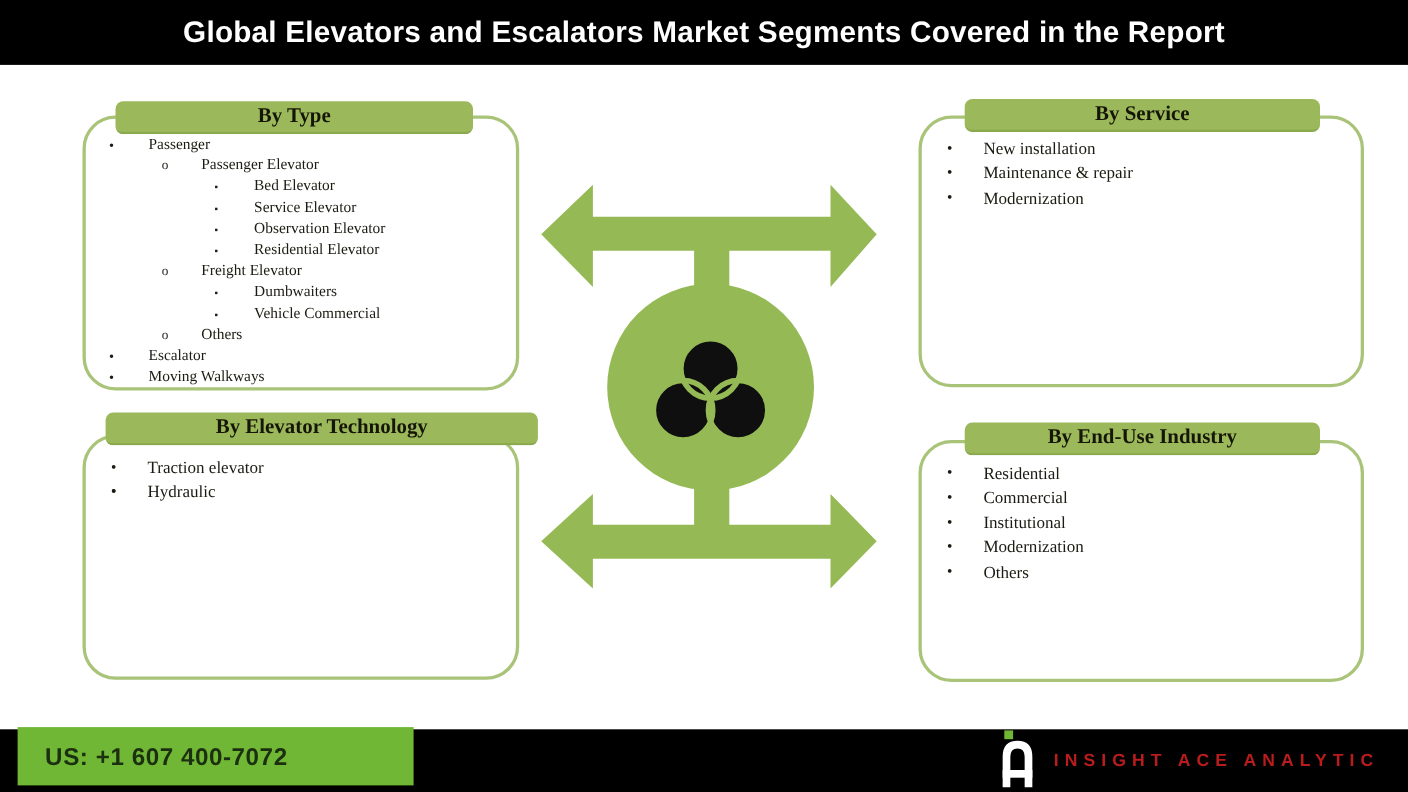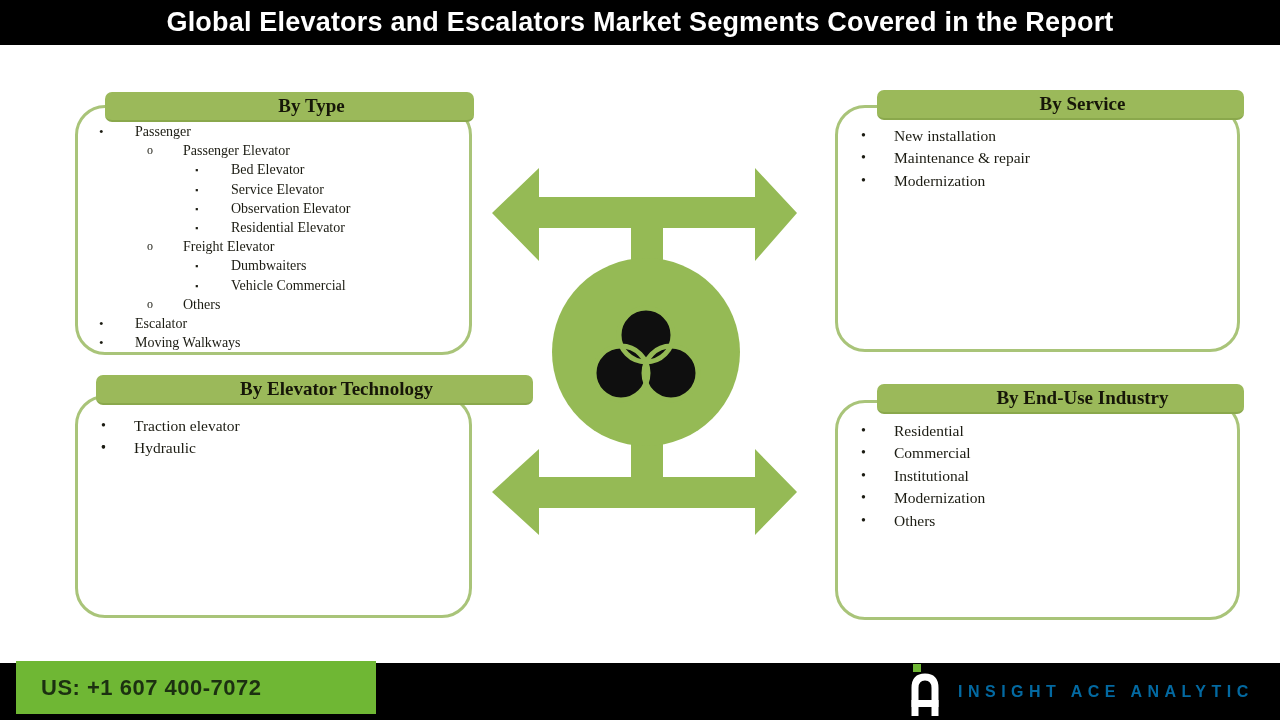--- a/index.html
+++ b/index.html
@@ -1,34 +1,34 @@
 <!DOCTYPE html>
 <html><head>
 <meta charset="utf-8">
 <style>
   html,body{margin:0;padding:0;}
   body{width:1280px;height:720px;position:relative;background:#ffffff;overflow:hidden;
        font-family:"Liberation Serif",serif;}
 
   
-  .title-bar{position:absolute;left:0;top:0;width:1280px;height:45px;background:#000000;
+  .title-bar{position:absolute;left:0;top:0;width:1280px;height:59px;background:#000000;
              display:flex;align-items:center;justify-content:center;}
   .title-bar h1{margin:0;color:#ffffff;font-family:"Liberation Sans",sans-serif;
                 font-size:27px;font-weight:bold;letter-spacing:.2px;}
 
   
   .box{position:absolute;background:#ffffff;border:3px solid #a9c479;border-radius:30px;box-sizing:border-box;}
   #box-by-type{left:75px;top:105px;width:397px;height:250px;}
   #box-by-service{left:835px;top:105px;width:405px;height:247px;}
   #box-by-tech{left:75px;top:395px;width:397px;height:223px;}
   #box-by-enduse{left:835px;top:400px;width:405px;height:220px;}
 
   .box-header{position:absolute;height:28px;background:#9bb95a;border-radius:7px;
               border-bottom:2px solid #8aa84c;box-sizing:content-box;z-index:5;
-              display:flex;align-items:center;justify-content:center;padding-left:44px;}
+              display:flex;align-items:center;justify-content:center;}
   .box-header span{font-family:"Liberation Serif",serif;font-weight:bold;font-size:19px;color:#161608;}
   #hdr-by-type{left:105px;top:92px;width:325px;}
   #hdr-by-service{left:877px;top:90px;width:323px;}
   #hdr-by-tech{left:96px;top:375px;width:393px;}
   #hdr-by-enduse{left:877px;top:384px;width:323px;justify-content:center;}
 
   
   .box ul{list-style:none;margin:0;padding:0;}
   .box li{position:relative;color:#1b1b12;}
   .dense ul{padding-top:14px;}
@@ -45,21 +45,21 @@
   #center-graphic{position:absolute;left:480px;top:160px;width:330px;height:390px;}
 
   
   .footer-bar{position:absolute;left:0;top:663px;width:1280px;height:57px;background:#000000;}
   .phone-badge{position:absolute;left:0;top:661px;width:360px;height:53px;background:#6fb734;
                display:flex;align-items:center;margin-left:16px;}
   .phone-badge span{padding-left:25px;font-family:"Liberation Sans",sans-serif;font-weight:bold;
                     font-size:22px;color:#1c3011;letter-spacing:.5px;}
   #brand-logo{position:absolute;left:908px;top:662px;width:34px;height:54px;}
   .brand-name{position:absolute;left:958px;top:663px;height:57px;display:flex;align-items:center;
-              color:#0369a1;font-family:"Liberation Sans",sans-serif;font-weight:bold;
+              color:#b91c1c;font-family:"Liberation Sans",sans-serif;font-weight:bold;
               font-size:16px;letter-spacing:5.5px;white-space:nowrap;}
 </style>
 </head>
 <body>
 
 <header class="title-bar">
   <h1>Global Elevators and Escalators Market Segments Covered in the Report</h1>
 </header>
 
 <section class="box dense" id="box-by-type">

